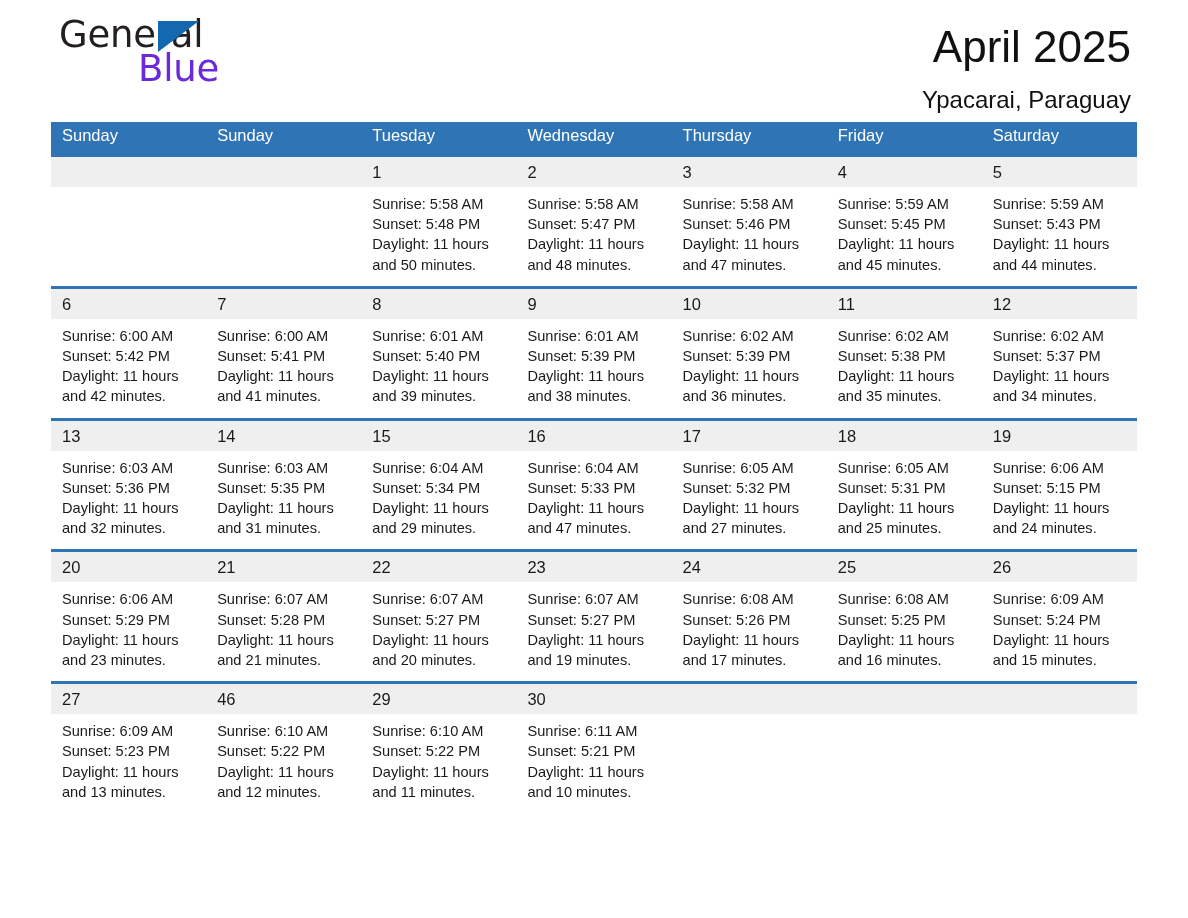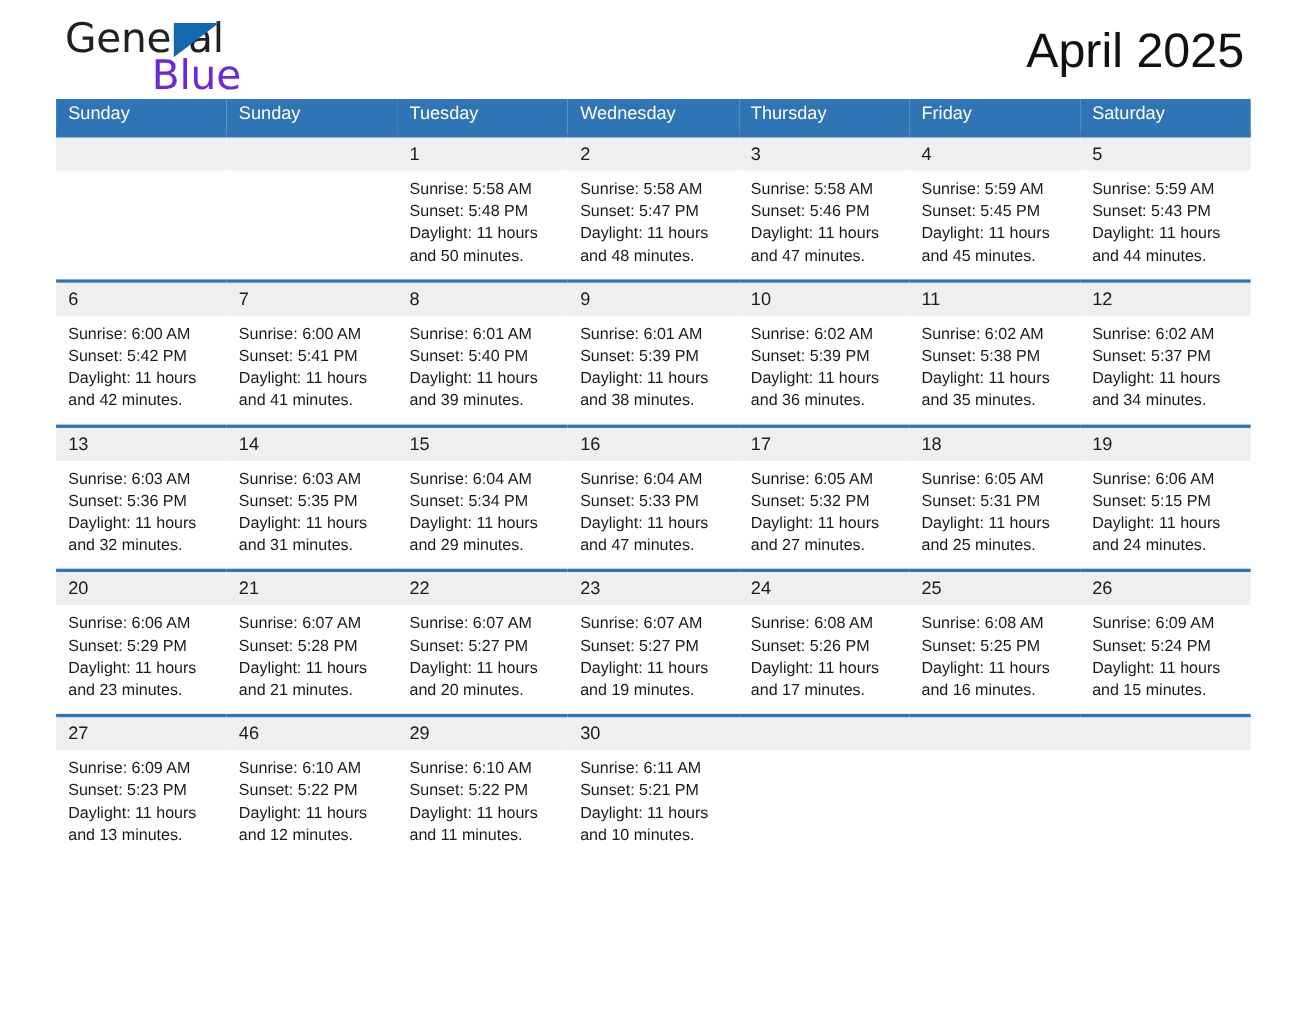--- a/index.html
+++ b/index.html
@@ -18,21 +18,21 @@
     position: relative;
     width: 1188px;
     height: 918px;
     box-sizing: border-box;
     padding: 0 51px;
   }
 
   
   .masthead {
     position: relative;
-    height: 90px;
+    height: 122px;
   }
   .logo {
     position: absolute;
     left: 8px;
     top: 12px;
     width: 320px;
     height: 88px;
   }
   .logo-general {
     position: absolute;
@@ -143,20 +143,21 @@
 <div class="page">
 
   <div class="masthead">
     <div class="logo">
       <span class="logo-general">General</span>
       <span class="logo-triangle"></span>
       <span class="logo-blue">Blue</span>
     </div>
     <div class="title-block">
       <div class="cal-title">April 2025</div>
+      <div class="cal-subtitle">Ypacarai, Paraguay</div>
     </div>
   </div>
 
   <table class="calendar">
     <colgroup>
       <col>
         <col>
         <col>
         <col>
         <col>

